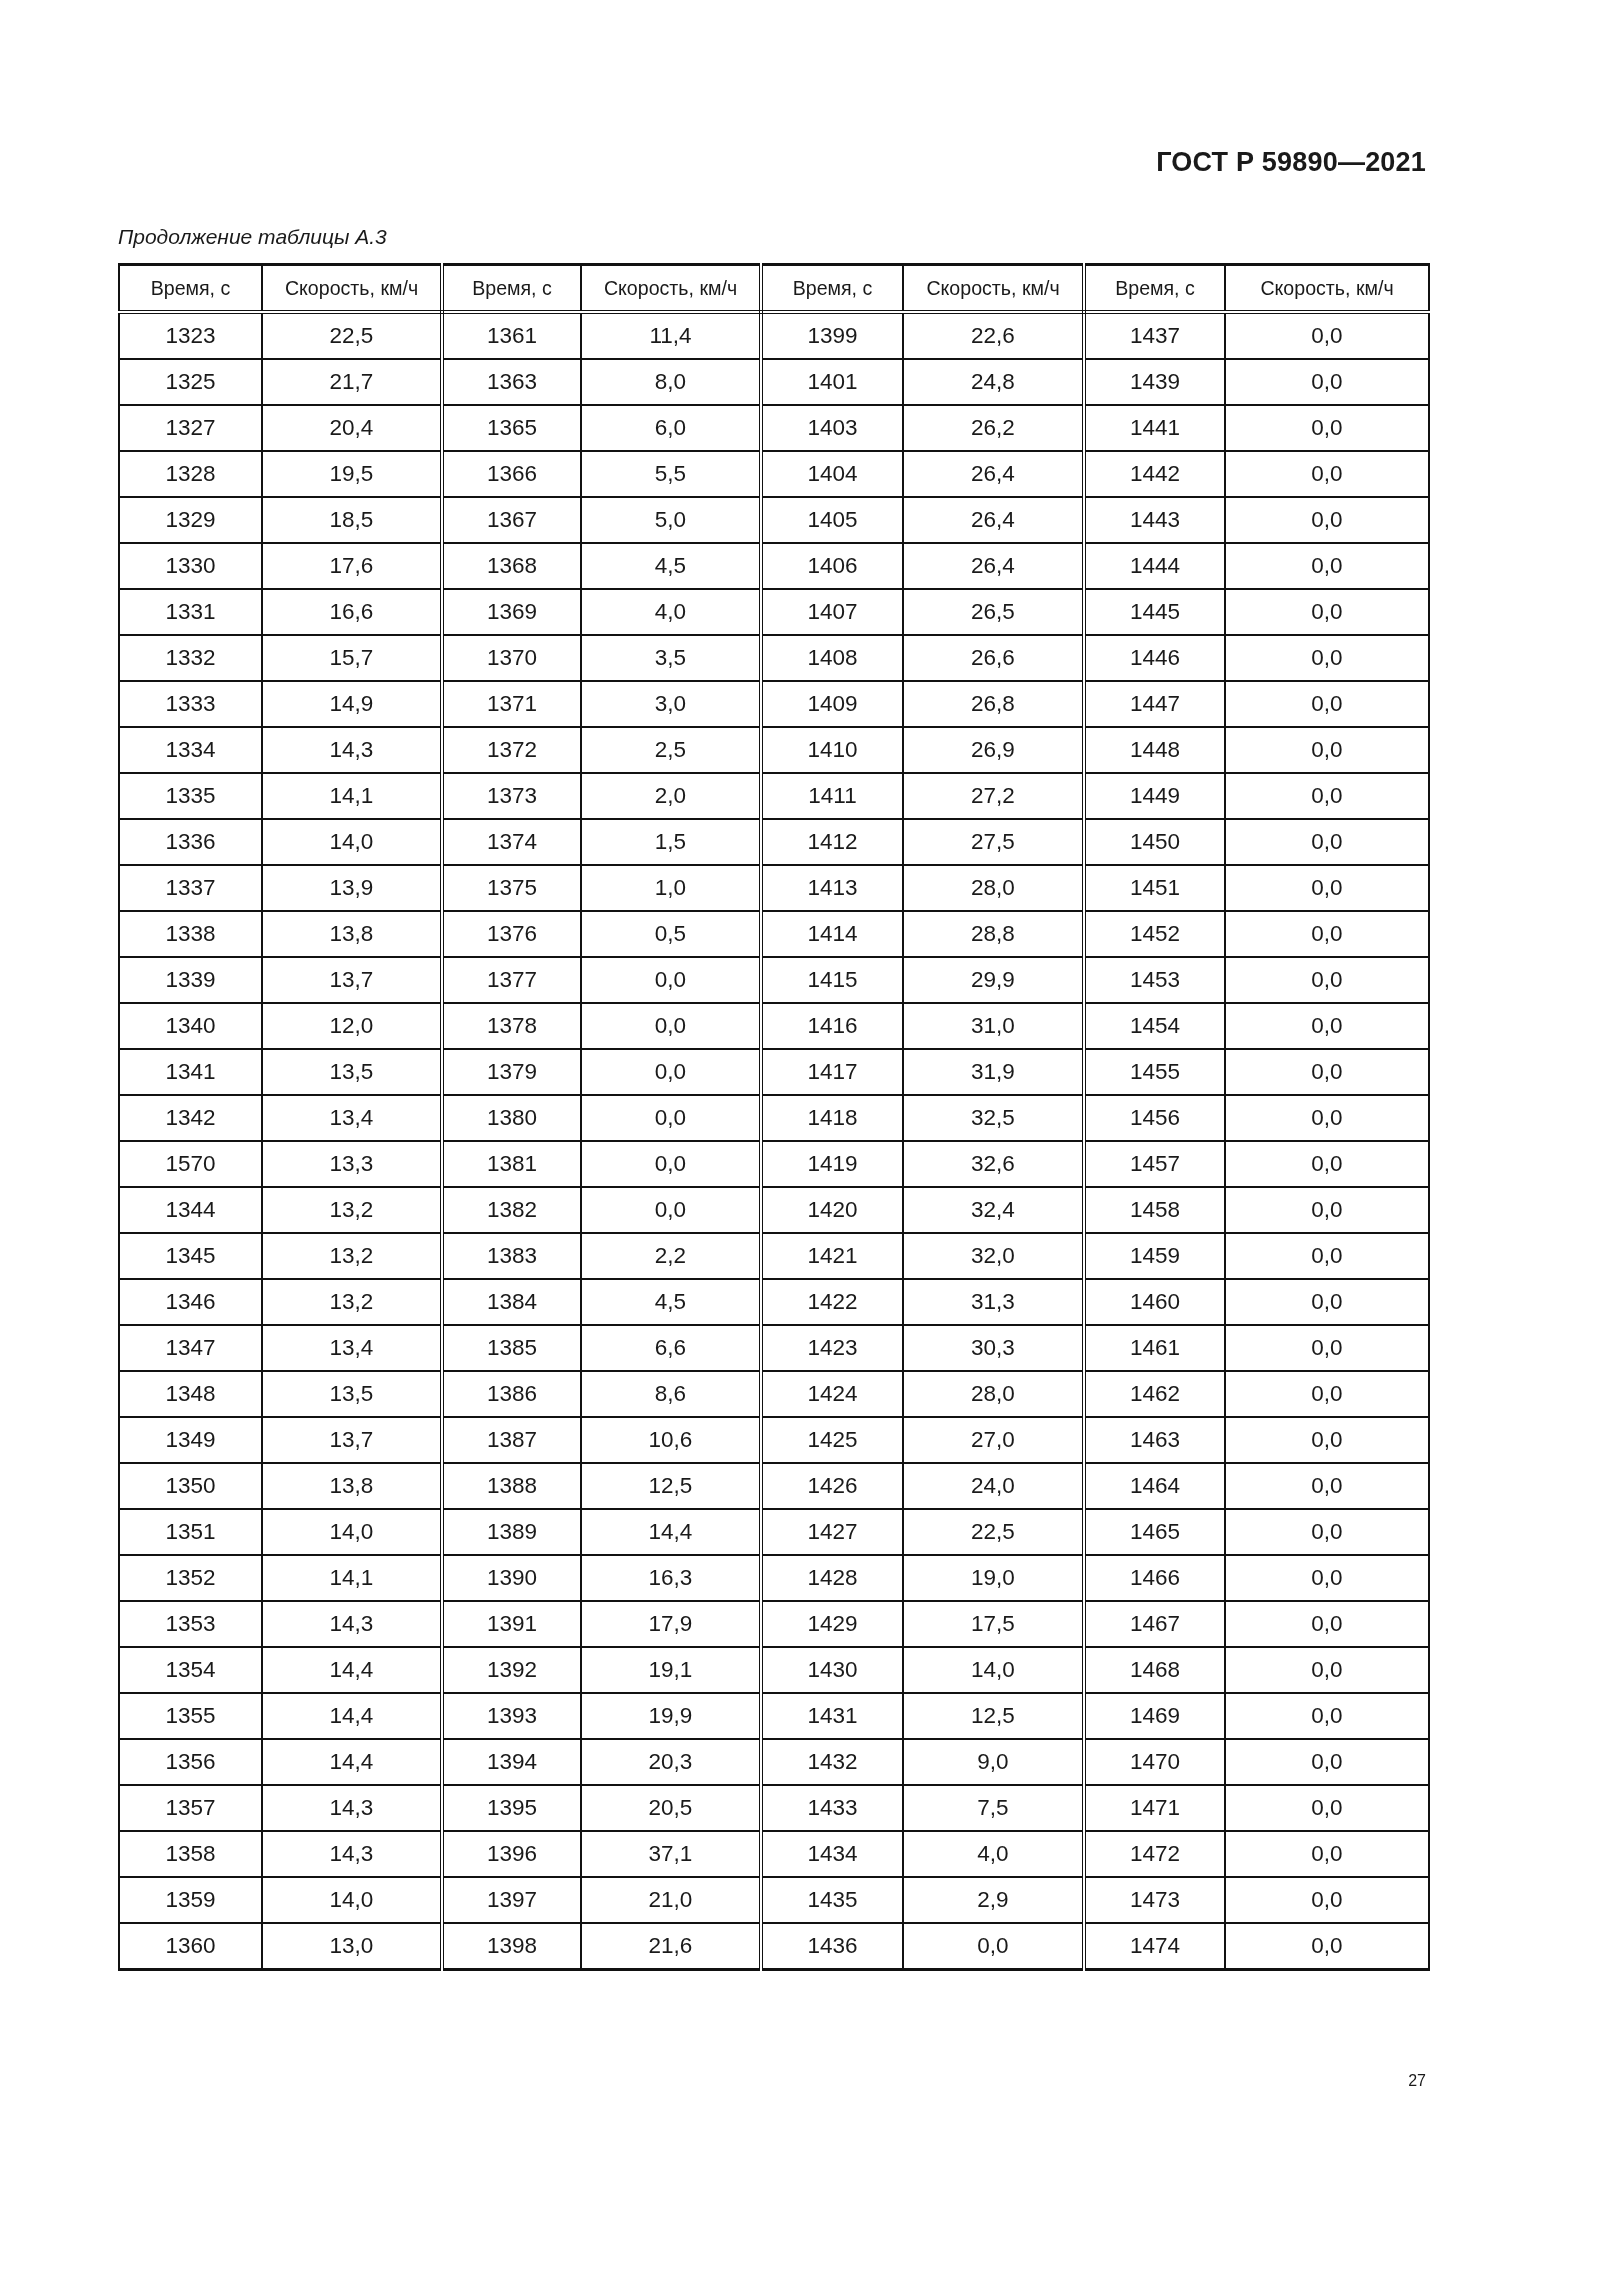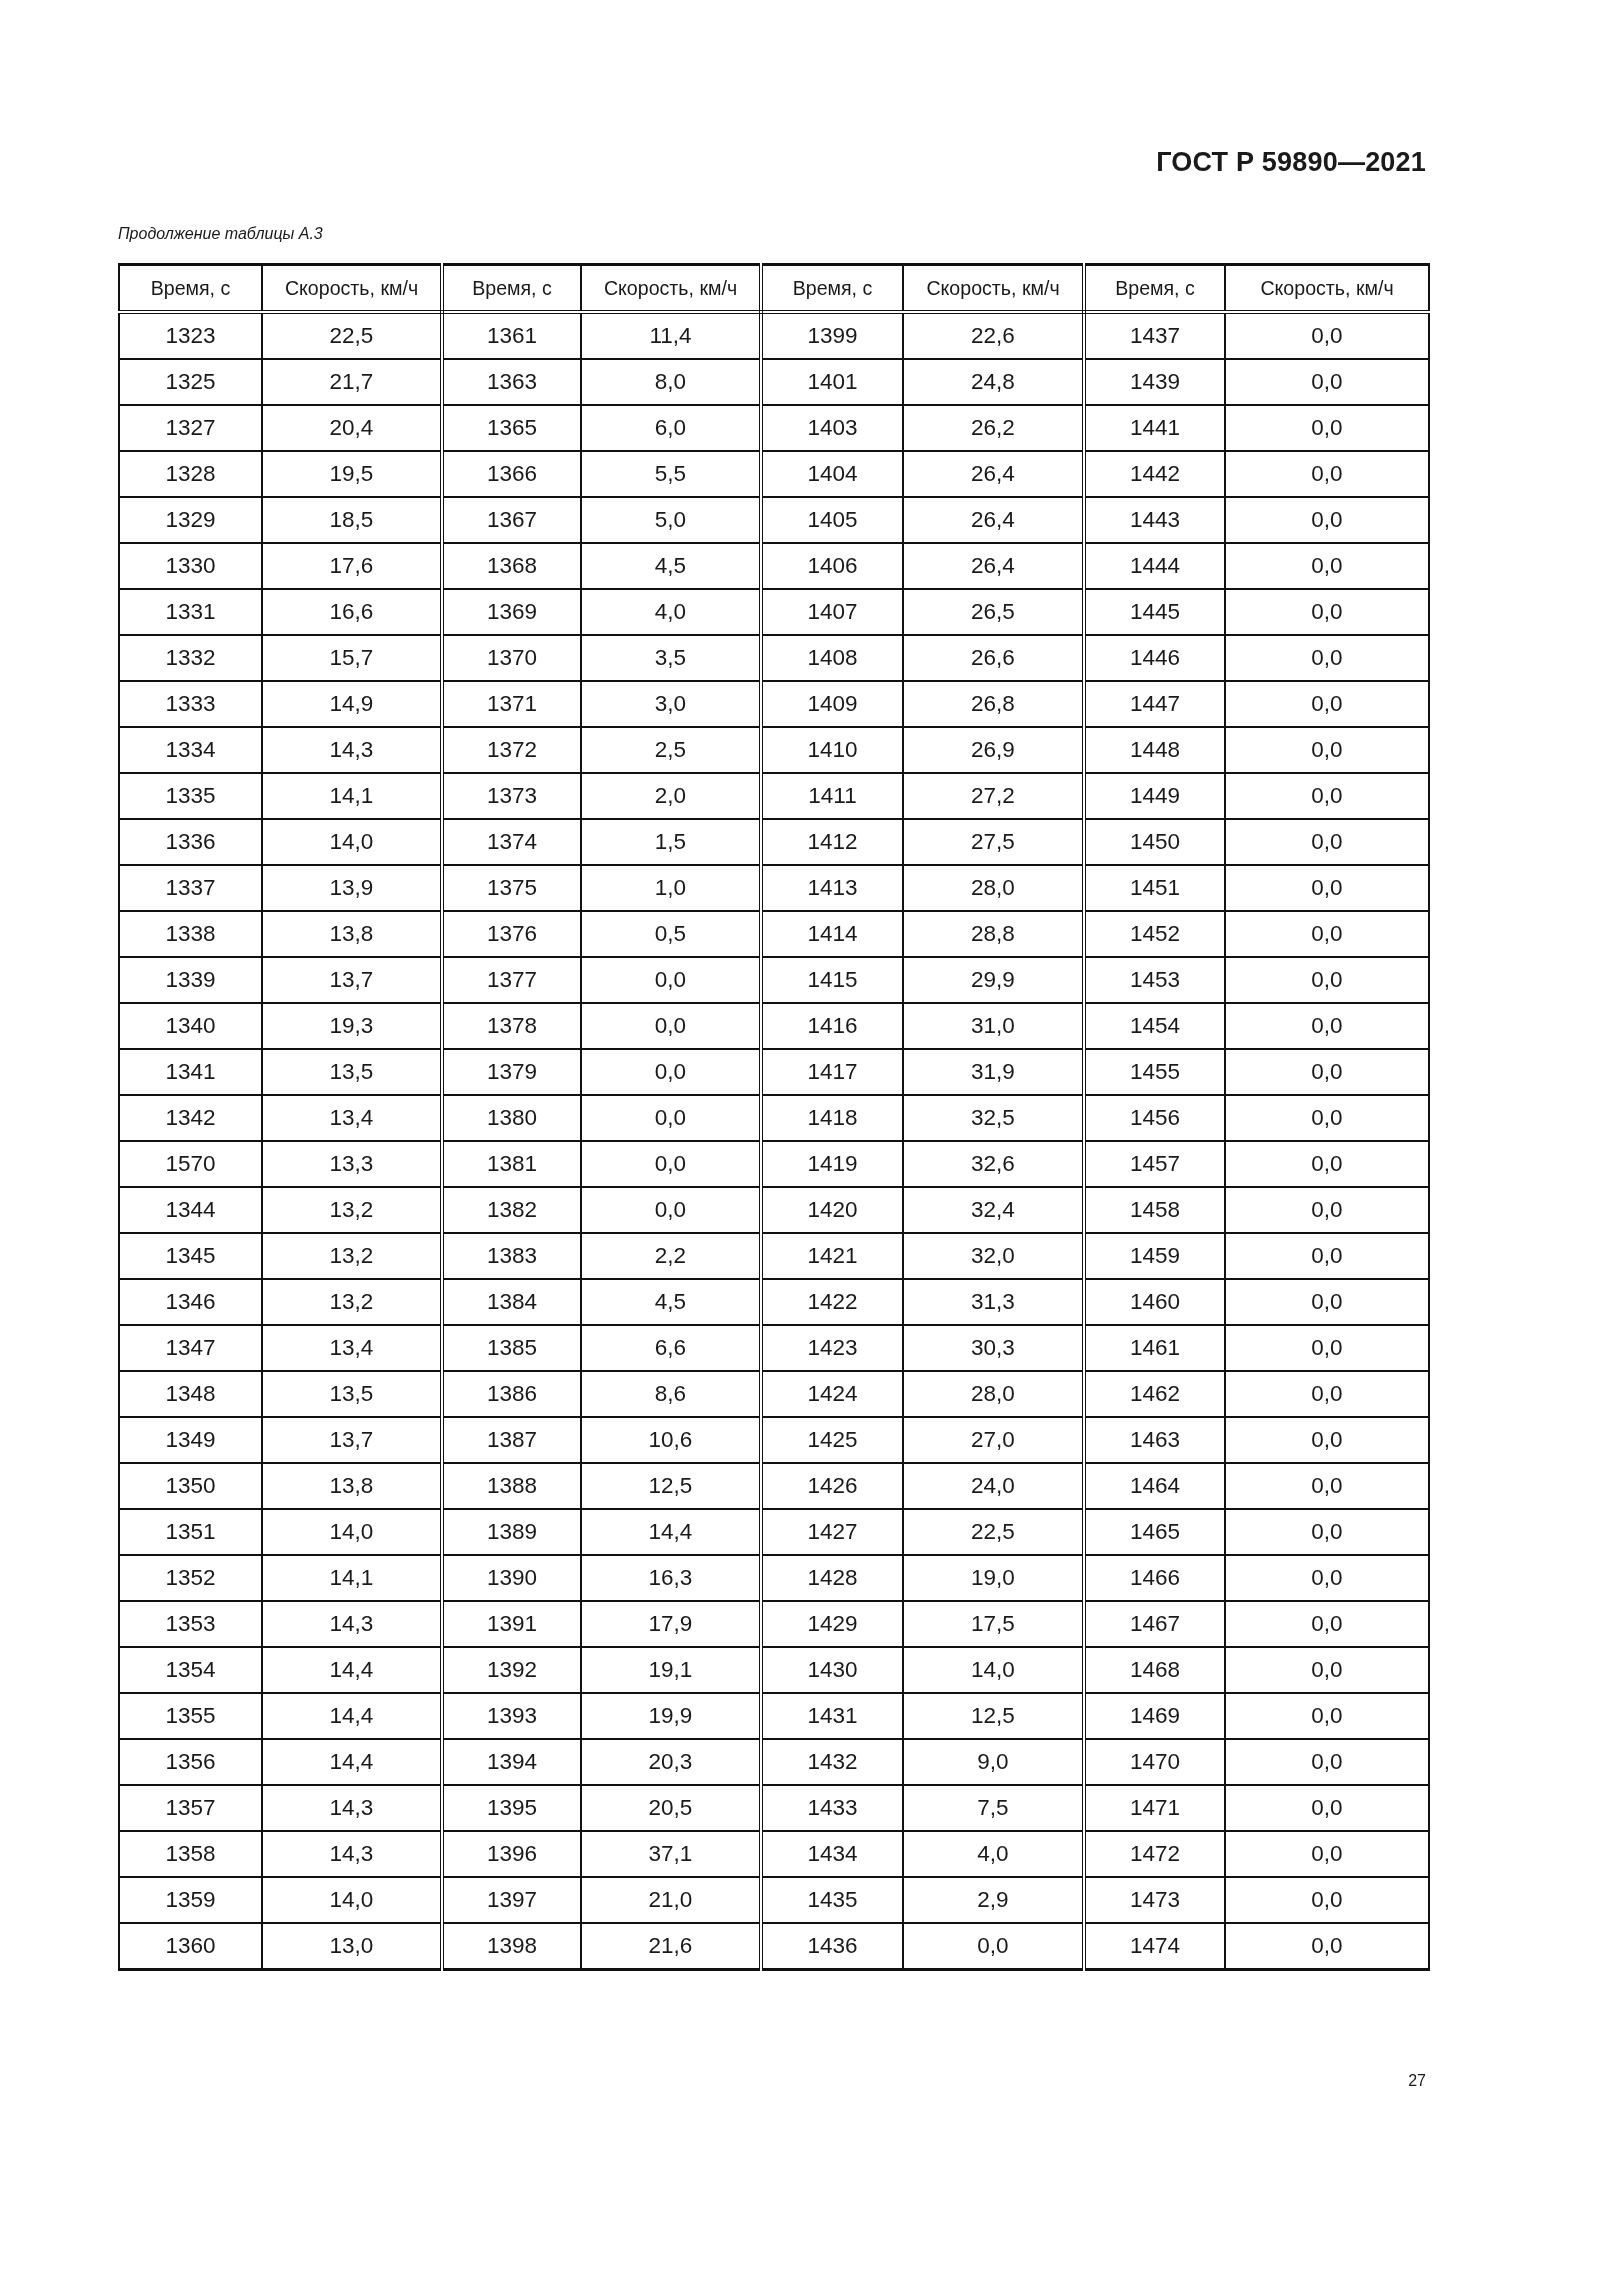--- a/index.html
+++ b/index.html
@@ -1,18 +1,18 @@
 <!DOCTYPE html>
 <html><head>
 <meta charset="utf-8">
 <style>
   html, body { margin:0; padding:0; background:#ffffff; }
   body { width:1621px; height:2293px; position:relative; font-family:"Liberation Sans", sans-serif; color:#1a1a1a; overflow:hidden; }
   .doc-header { position:absolute; top:147px; right:195px; font-weight:bold; font-size:27px; letter-spacing:0.2px; }
-  .caption { position:absolute; top:225px; left:118px; font-style:italic; font-size:16px; }
+  .caption { position:absolute; top:225px; left:118px; font-style:italic; font-size:21px; }
   .table-wrap { position:absolute; top:263px; left:118px; width:1311px; }
   table { border-collapse:collapse; table-layout:fixed; width:1311px; border-top:3.9px solid #111; border-bottom:3.9px solid #111; border-left:2.9px solid #111; border-right:2.9px solid #111; }
   th, td { text-align:center; font-size:22.5px; font-weight:normal; padding:0; border-left:2px solid #111; border-right:2px solid #111; }
   th { height:44px; font-size:19.6px; border-bottom:4.9px double #111; }
   td { height:44px; border-top:2.5px solid #111; }
   td.sep, th.sep { border-right:4.9px double #111; }
   .page-number { position:absolute; top:2072px; right:195px; font-size:16px; }
 </style>
 </head>
 <body>
@@ -190,21 +190,21 @@
           <td class="sep">13,7</td>
           <td>1377</td>
           <td class="sep">0,0</td>
           <td>1415</td>
           <td class="sep">29,9</td>
           <td>1453</td>
           <td>0,0</td>
         </tr>
         <tr>
           <td>1340</td>
-          <td class="sep">19,3</td>
+          <td class="sep">12,0</td>
           <td>1378</td>
           <td class="sep">0,0</td>
           <td>1416</td>
           <td class="sep">31,0</td>
           <td>1454</td>
           <td>0,0</td>
         </tr>
         <tr>
           <td>1341</td>
           <td class="sep">13,5</td>

